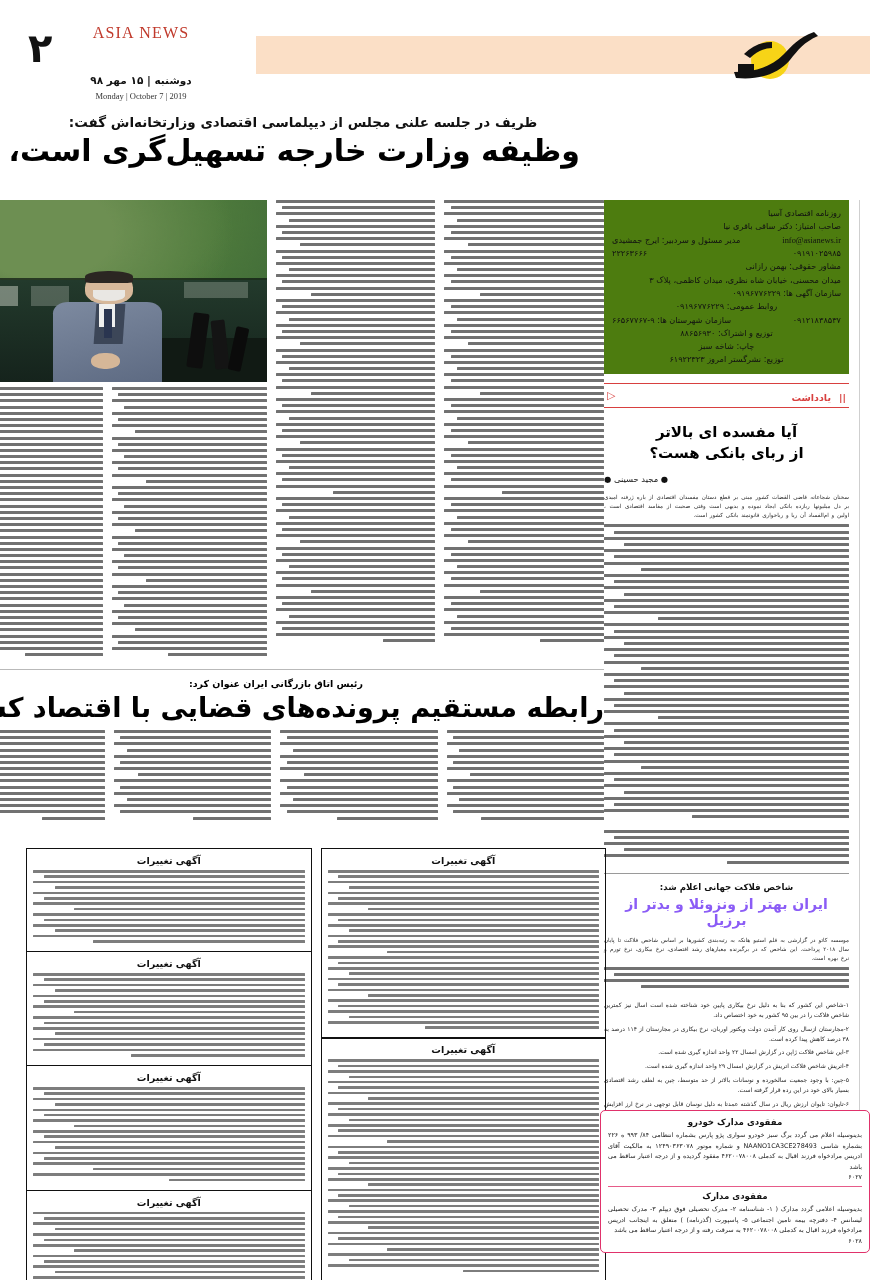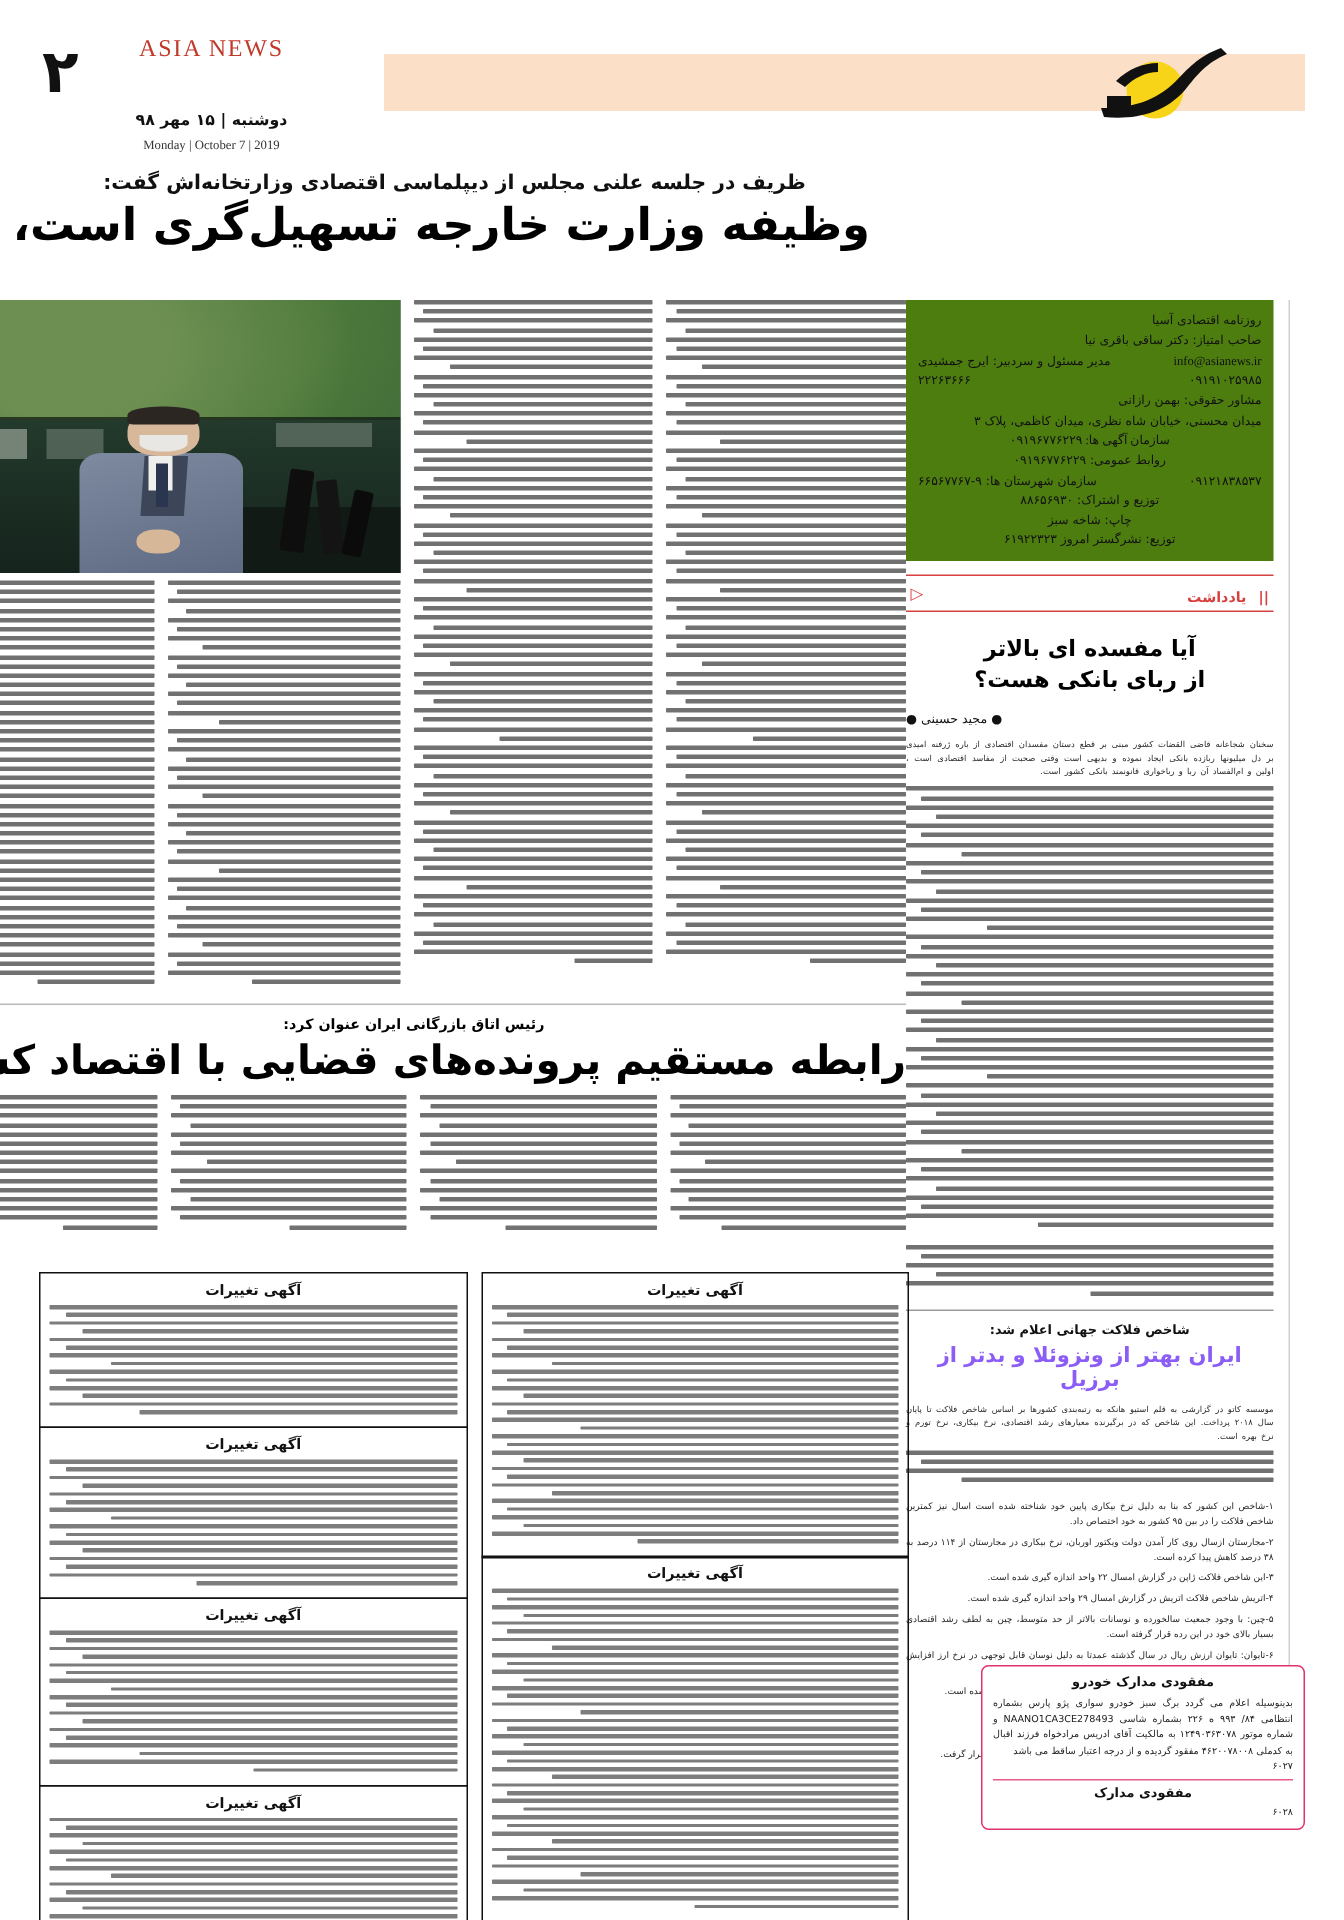--- a/index.html
+++ b/index.html
@@ -252,21 +252,21 @@
     text-align:center;font-size:9.6px;font-weight:bold;color:#111;
     margin:1px 0 4px 0;
   }
   .ad-body .ln{height:2.6px;margin-bottom:2.8px;opacity:.66;}
 
   
   .lost-box{
     position:absolute;
     right:26px;
     top:1088px;
-    width:216px;
+    width:270px;
     border:1.6px solid #e0326b;
     border-radius:5px;
     box-sizing:border-box;
     padding:5px 7px 7px 7px;
     background:#fff;
   }
   .lost-title{text-align:center;font-size:8.6px;font-weight:bold;color:#111;margin:1px 0 3px 0;}
   .lost-text{font-size:6.4px;line-height:1.64;text-align:justify;color:#1b1b1b;}
   .lost-code{font-size:6.4px;color:#1b1b1b;margin-top:1px;}
   .lost-div{height:1px;background:#e0326b;margin:5px 0 4px 0;opacity:.8;}
@@ -316,21 +316,21 @@
           <span class="rm-split">
             <span class="rm-mail">info@asianews.ir</span>
             <span>مدیر مسئول و سردبیر: ایرج جمشیدی</span>
           </span>
           <span class="rm-split">
             <span>۰۹۱۹۱۰۲۵۹۸۵</span>
             <span>۲۲۲۶۳۶۶۶</span>
           </span>
           <span class="rm-line">مشاور حقوقی: بهمن رازانی</span>
           <span class="rm-line">میدان محسنی، خیابان شاه نظری، میدان کاظمی، پلاک ۳</span>
-          <span class="rm-line" style="text-align:center;display:block;font-family:Liberation Serif, serif;">سازمان آگهی ها: ۰۹۱۹۶۷۷۶۲۲۹</span>
+          <span class="rm-line" style="display:block;">سازمان آگهی ها: ۰۹۱۹۶۷۷۶۲۲۹</span>
           <span class="rm-line" style="text-align:center;display:block;">روابط عمومی: ۰۹۱۹۶۷۷۶۲۲۹</span>
           <span class="rm-split">
             <span>۰۹۱۲۱۸۳۸۵۳۷</span>
             <span>سازمان شهرستان ها: ۹-۶۶۵۶۷۷۶۷</span>
           </span>
           <span class="rm-line" style="text-align:center;display:block;">توزیع و اشتراک: ۸۸۶۵۶۹۳۰</span>
           <span class="rm-line" style="text-align:center;display:block;">چاپ: شاخه سبز</span>
           <span class="rm-line" style="text-align:center;display:block;">توزیع: نشرگستر امروز ۶۱۹۲۲۳۲۳</span>
         </div>
 
@@ -962,16 +962,17 @@
       </div>
     </div>
   </div>
 
   <div class="lost-box">
     <div class="lost-title">مفقودی مدارک خودرو</div>
     <div class="lost-text">بدینوسیله اعلام می گردد برگ سبز خودرو سواری پژو پارس بشماره انتظامی ۸۴/ ۹۹۳ ه ۲۲۶ بشماره شاسی NAANO1CA3CE278493 و شماره موتور ۱۲۴۹۰۳۶۳۰۷۸ به مالکیت آقای ادریس مرادخواه فرزند اقبال به کدملی ۴۶۲۰۰۷۸۰۰۸ مفقود گردیده و از درجه اعتبار ساقط می باشد</div>
     <div class="lost-code">۶۰۲۷</div>
     <div class="lost-div"></div>
     <div class="lost-title">مفقودی مدارک</div>
+    <div class="lost-text">بدینوسیله اعلامی گردد مدارک ( ۱- شناسنامه ۲- مدرک تحصیلی فوق دیپلم ۳- مدرک تحصیلی لیسانس ۴- دفترچه بیمه تامین اجتماعی ۵- پاسپورت (گذرنامه) ) متعلق به اینجانب ادریس مرادخواه فرزند اقبال به کدملی ۴۶۲۰۰۷۸۰۰۸ به سرقت رفته و از درجه اعتبار ساقط می باشد</div>
     <div class="lost-code">۶۰۲۸</div>
   </div>
 
 </div>
 
 </body></html>

